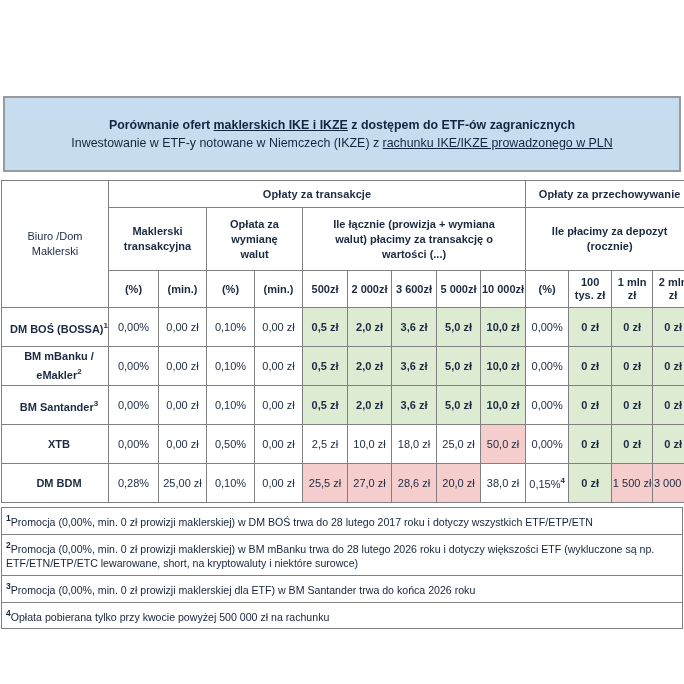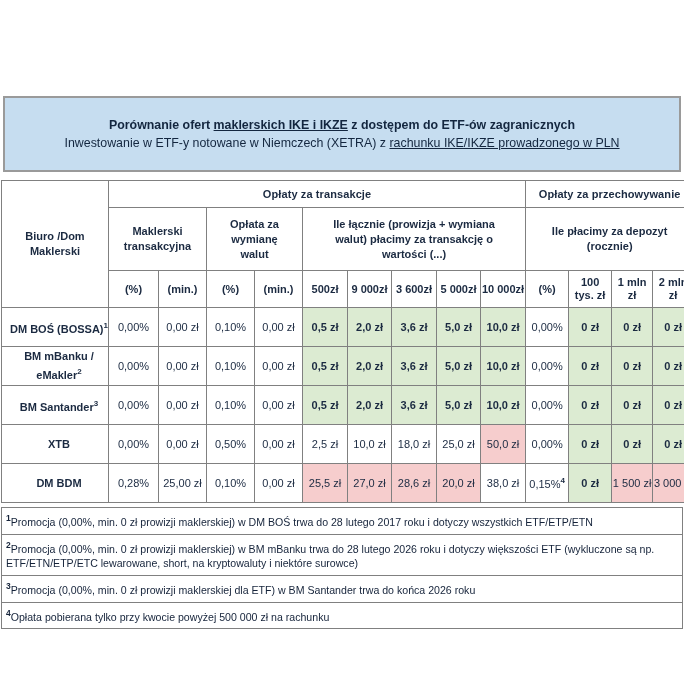--- a/index.html
+++ b/index.html
@@ -82,21 +82,21 @@
     line-height: 15px;
     padding: 0 3px !important;
   }
   .unit-hdr {
     font-weight: bold;
     font-size: 11px;
     height: 36px;
     line-height: 13px;
   }
   .broker-hdr {
-    font-weight: bold;
+    font-weight: normal;
     font-size: 12px;
     line-height: 15px;
     padding: 0 6px !important;
   }
   td.broker {
     text-align: left;
     font-weight: bold;
     font-size: 12px;
     line-height: 15px;
     padding: 0 0 0 8px !important;
@@ -132,21 +132,21 @@
 </head>
 <body>
 
 <div id="root">
 
   <div class="banner">
     <div class="banner-line l1">
       <span>Porównanie ofert </span><span class="u">maklerskich IKE i IKZE</span><span> z dostępem do ETF-ów zagranicznych</span>
     </div>
     <div class="banner-line">
-      <span>Inwestowanie w ETF-y notowane w Niemczech (XETRA) z </span><span class="u">rachunku IKE/IKZE prowadzonego w PLN</span>
+      <span>Inwestowanie w ETF-y notowane w Niemczech (IKZE) z </span><span class="u">rachunku IKE/IKZE prowadzonego w PLN</span>
     </div>
   </div>
 
   <div class="tbl-wrap">
     <table class="main">
       <colgroup>
         <col style="width:107px">
         <col style="width:50px">
           <col style="width:48px">
         <col style="width:48px">
@@ -192,21 +192,21 @@
           <div>(rocznie)</div>
         </td>
       </tr>
 
       <tr>
         <td class="unit-hdr">(%)</td>
         <td class="unit-hdr">(min.)</td>
         <td class="unit-hdr">(%)</td>
         <td class="unit-hdr">(min.)</td>
         <td class="unit-hdr nowrap">500zł</td>
-        <td class="unit-hdr nowrap">9 000zł</td>
+        <td class="unit-hdr nowrap">2 000zł</td>
         <td class="unit-hdr nowrap">3 600zł</td>
         <td class="unit-hdr nowrap">5 000zł</td>
         <td class="unit-hdr nowrap">10 000zł</td>
         <td class="unit-hdr">(%)</td>
         <td class="unit-hdr">
           <div>100</div>
           <div>tys. zł</div>
         </td>
         <td class="unit-hdr">
           <div>1 mln</div>

